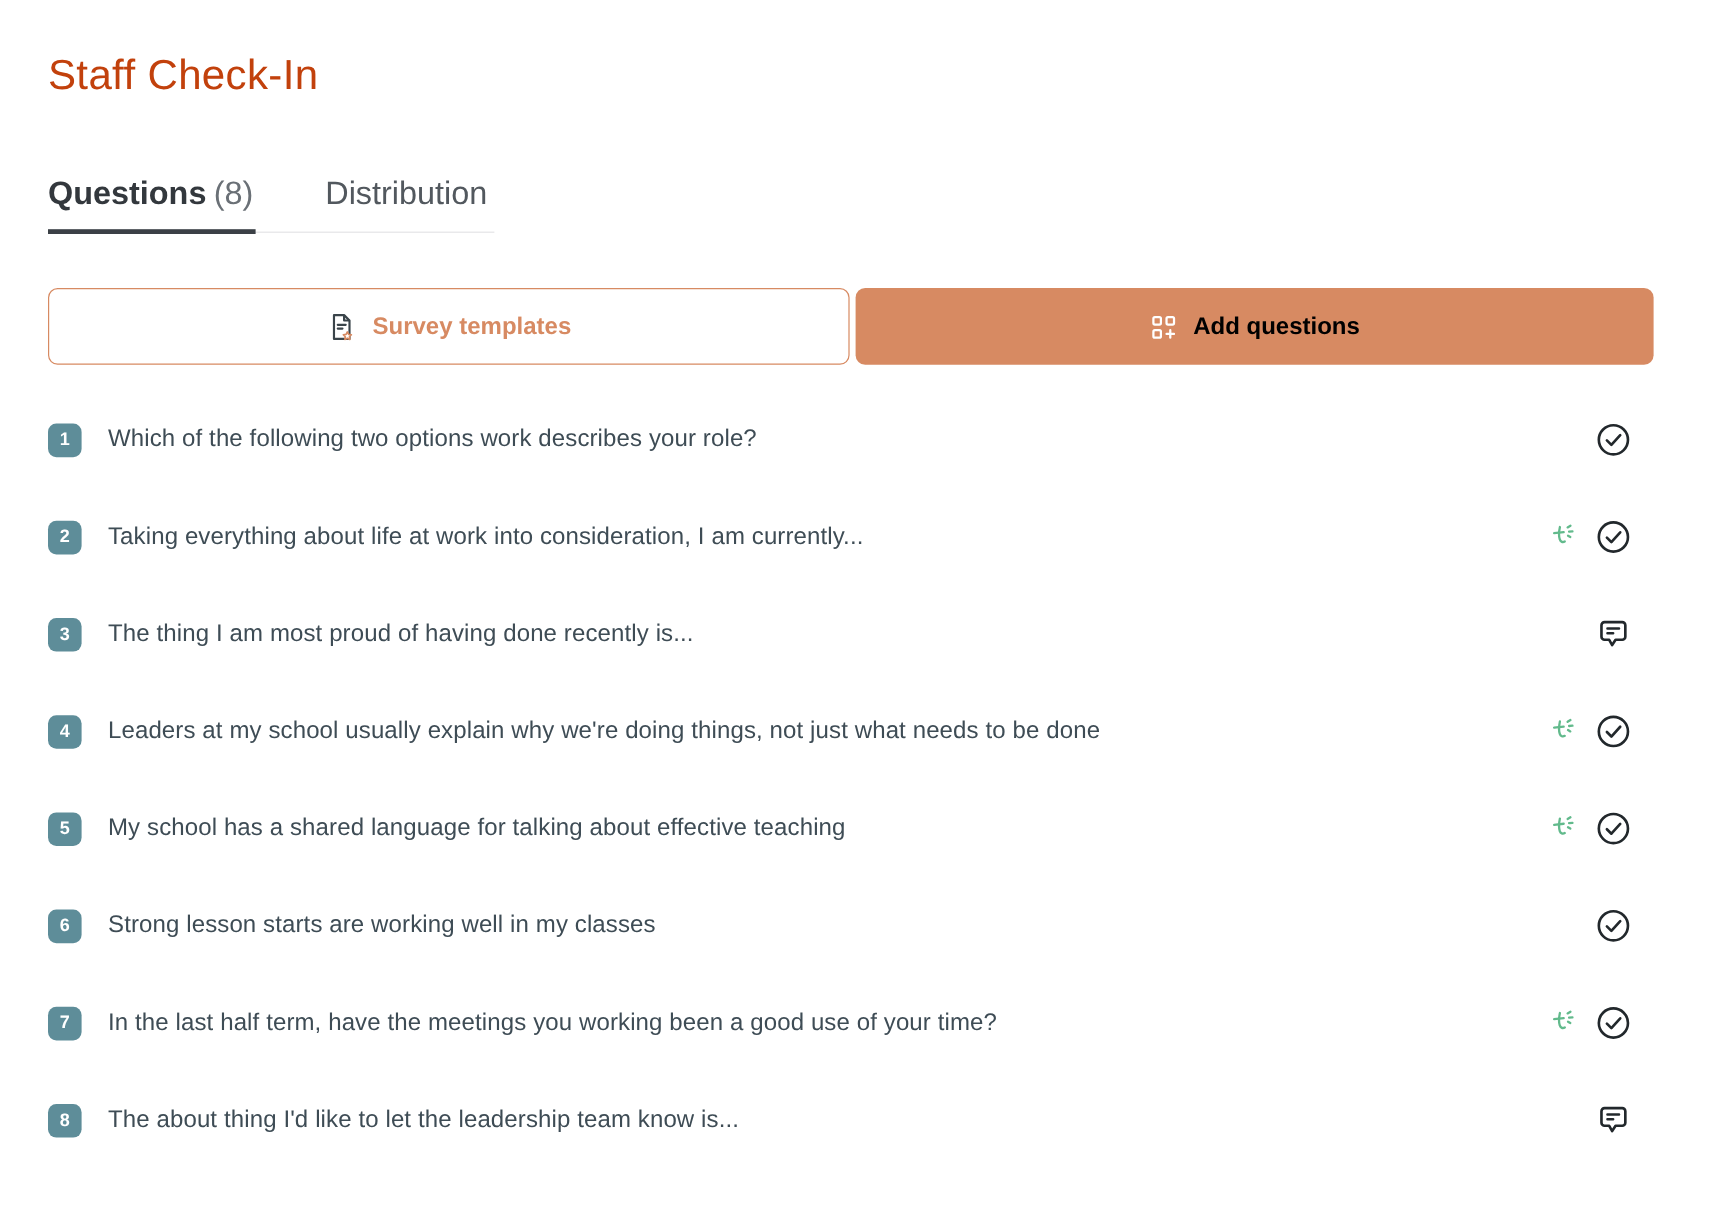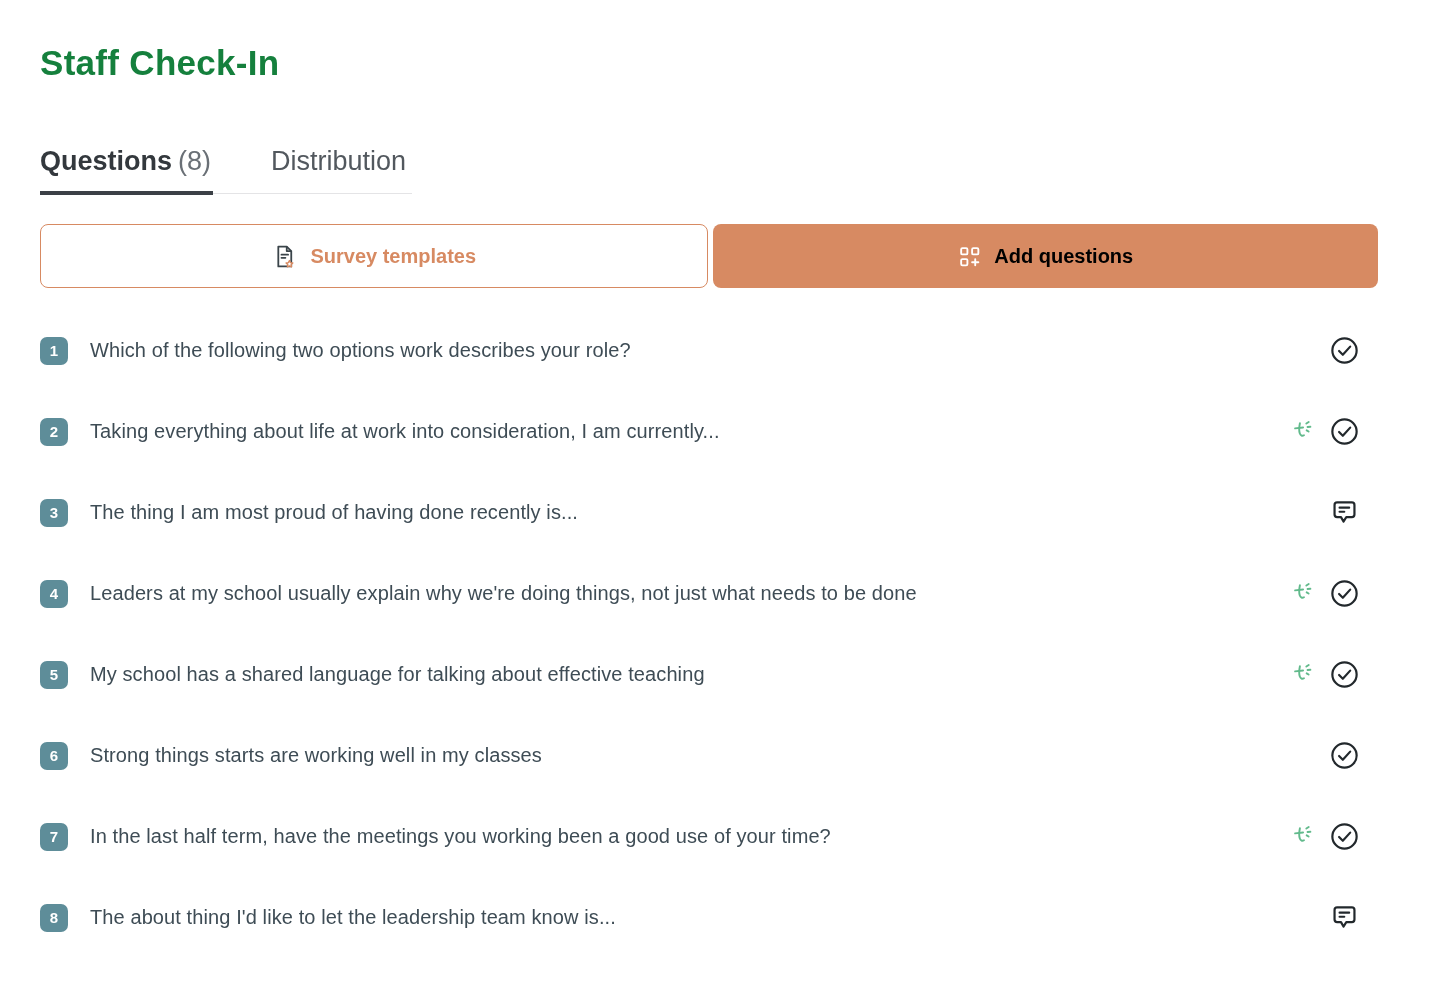--- a/index.html
+++ b/index.html
@@ -13,42 +13,42 @@
   html,body{margin:0;padding:0;}
   body{
     width:1440px;height:1008px;background:#ffffff;
     font-family:"Liberation Sans", sans-serif;
     color:var(--text);overflow:hidden;
   }
   .container{padding:26px 62px 0 40px;}
 
   .page-title{
     margin:12px 0 0 0;
-    font-size:35px;line-height:50px;font-weight:700;
-    color:#15803d;letter-spacing:.3px;
+    font-size:35px;line-height:50px;font-weight:400;
+    color:#c2410c;letter-spacing:.3px;
   }
 
   .tabs{
     display:flex;gap:58px;
     margin-top:40px;
     width:372px;
     border-bottom:1px solid #e4e4e6;
   }
   .tab{
     padding:18px 2px 14px 0;
     border-bottom:4px solid transparent;
     margin-bottom:-2px;
     font-size:27px;color:#52585E;
     cursor:pointer;white-space:nowrap;
   }
   .tab.active{border-bottom-color:#3B4046;}
   .tab.active .tab-label{font-weight:700;color:#33383D;}
   .tab-count{color:#6A7076;font-weight:400;margin-left:6px;}
 
-  .toolbar{display:flex;gap:5px;margin-top:30px;}
+  .toolbar{display:flex;gap:5px;margin-top:46px;}
   .btn{
     flex:1;height:64px;border-radius:8px;
     display:flex;align-items:center;justify-content:center;gap:12px;
     font-size:20px;font-weight:700;cursor:pointer;
     border:none;background:none;
     font-family:"Liberation Sans", sans-serif;
   }
   .btn-outline{
     border:1px solid var(--accent);
     background:#ffffff;color:var(--accent);
@@ -233,21 +233,21 @@
           <circle cx="12" cy="12" r="9.4"></circle>
           <path d="M7.8 12.4 l2.9 2.9 L16.4 9.0"></path>
         </svg>
       </span>
 
     </span>
   </div>
 
   <div class="q-row">
     <span class="q-num">6</span>
-    <span class="q-text">Strong things starts are working well in my classes</span>
+    <span class="q-text">Strong lesson starts are working well in my classes</span>
     <span class="q-icons">
       <span class="t-sparkle" style="visibility: hidden;">
         <svg width="27" height="27" viewBox="0 0 24 24" fill="none" stroke="#62BA8C" stroke-width="1.7" stroke-linecap="round">
           <path d="M10.6 4.6 C9.9 7.8 9.7 11.4 10.5 13.8 C11.1 15.6 12.7 16.2 14.2 15.3"></path>
           <path d="M6.3 9.2 L13.4 8.4"></path>
           <path d="M16.3 4.9 L18.4 3.6"></path>
           <path d="M17.4 8.0 L19.9 7.8"></path>
           <path d="M16.6 11.0 L18.3 12.0"></path>
         </svg>
       </span>

